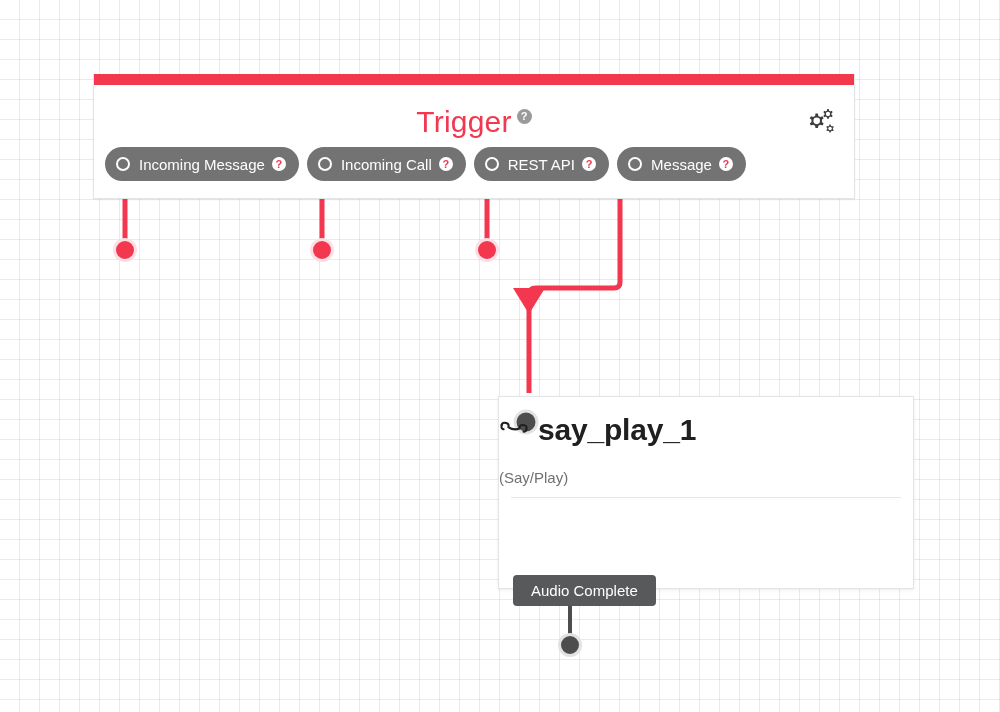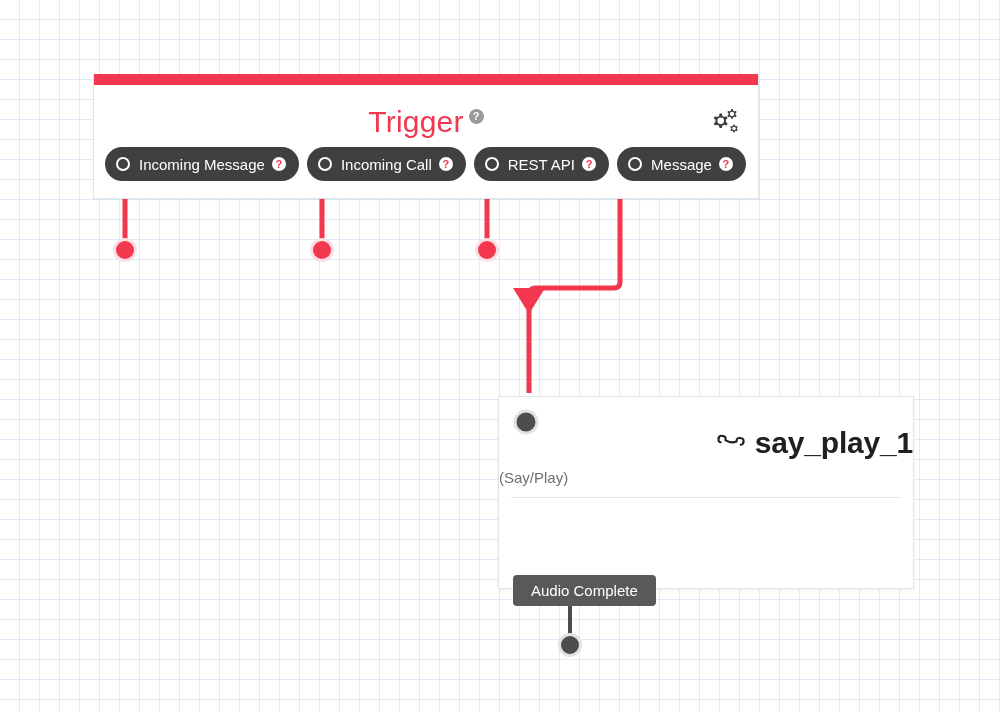--- a/index.html
+++ b/index.html
@@ -34,21 +34,21 @@
     width: 1000px;
     height: 712px;
     pointer-events: none;
   }
 
   
   .trigger-card {
     position: absolute;
     left: 93px;
     top: 74px;
-    width: 666px;
+    width: 762px;
     background: #ffffff;
     border: 1px solid #e3e4e6;
     border-top: none;
     box-sizing: border-box;
     box-shadow: 0 1px 2px rgba(0,0,0,0.05);
   }
   .trigger-topbar {
     height: 11px;
     background: #F2374F;
     margin: 0;
@@ -97,21 +97,21 @@
 
   .pill-row {
     display: flex;
     align-items: center;
     padding: 0 11px 17px 11px;
     gap: 8px;
   }
   .pill {
     display: inline-flex;
     align-items: center;
-    background: #404040;
+    background: #737373;
     border-radius: 18px;
     height: 34px;
     padding: 0 13px 0 11px;
     color: #ffffff;
     white-space: nowrap;
     cursor: pointer;
   }
   .pill-dot {
     width: 14px;
     height: 14px;
@@ -174,22 +174,22 @@
     box-shadow: 0 1px 3px rgba(0,0,0,0.08);
   }
   .node-header {
     position: relative;
     height: 100px;
   }
   .node-title-row {
     position: absolute;
     left: 0;
     right: 0;
-    top: 29px;
-    text-align: right;
+    top: 16px;
+    text-align: left;
     white-space: nowrap;
   }
   .node-icon {
     display: inline-block;
     vertical-align: middle;
     margin-right: 9px;
   }
   .node-title {
     font-size: 30px;
     color: #202020;

